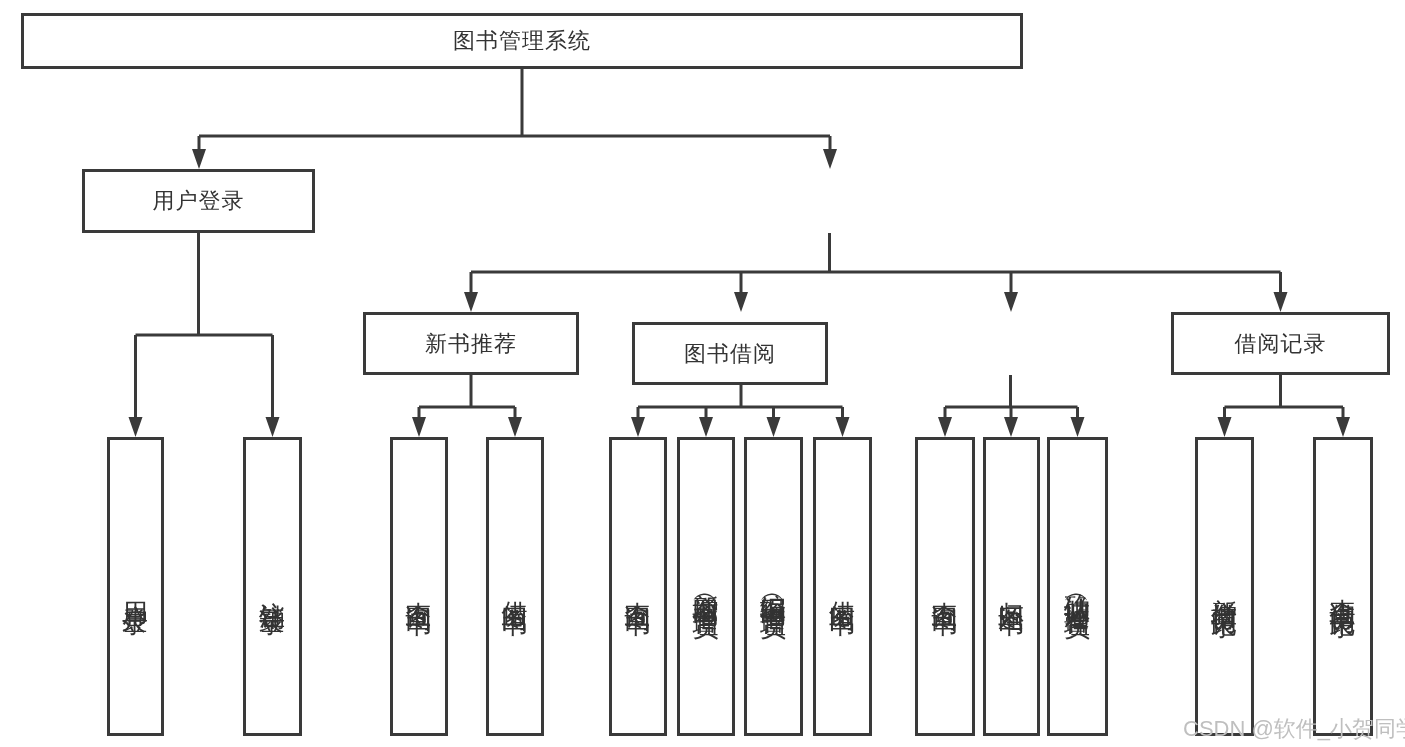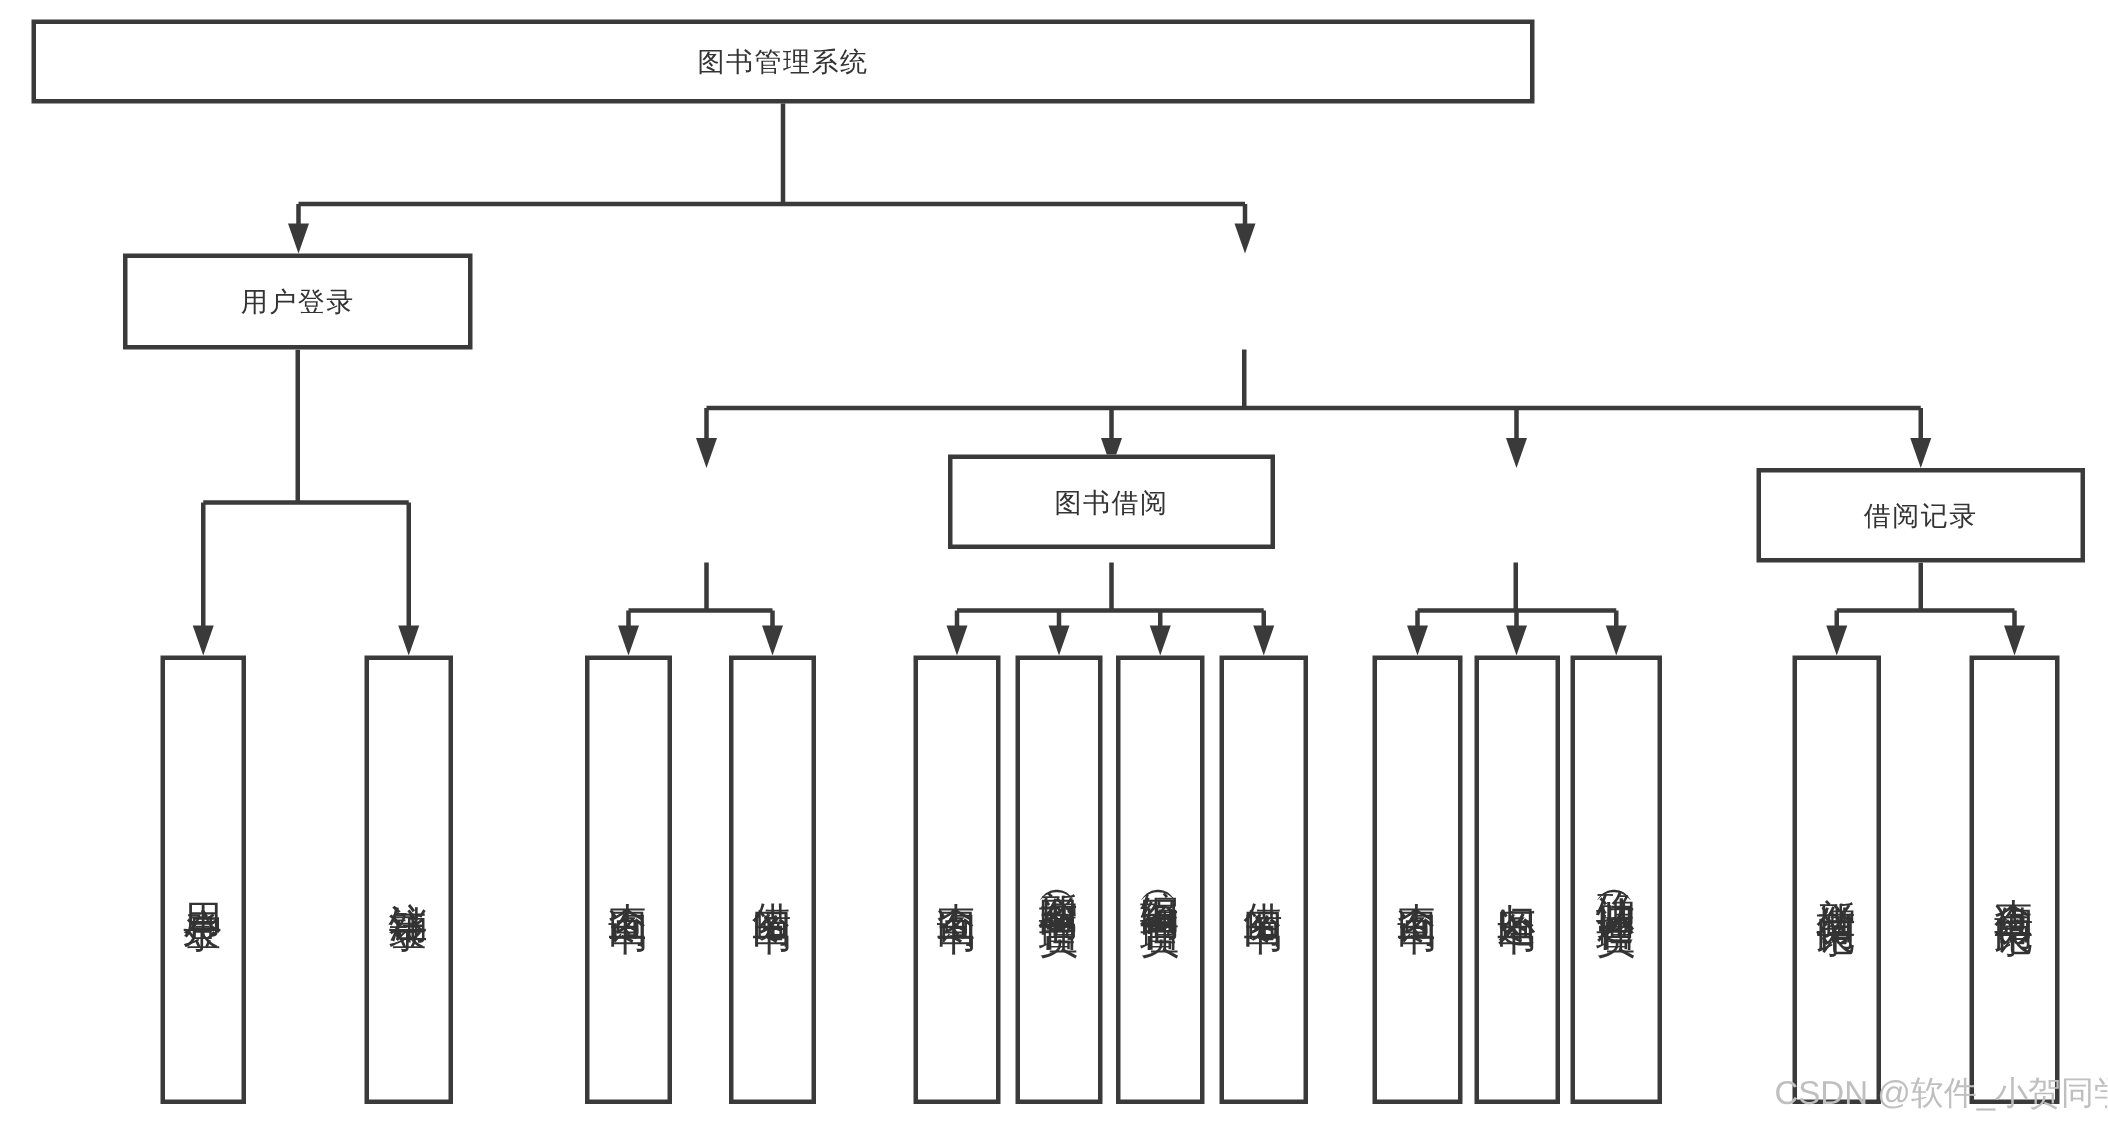--- a/index.html
+++ b/index.html
@@ -26,21 +26,21 @@
     position: absolute;
     box-sizing: border-box;
     border: 3px solid #3a3a3a;
     background: #ffffff;
     display: flex;
     align-items: center;
     justify-content: center;
     color: #333333;
   }
   .hnode span {
-    font-size: 18px;
+    font-size: 22px;
     letter-spacing: 1px;
     white-space: nowrap;
     font-family: Liberation Serif, serif;
   }
   .vnode span {
     writing-mode: vertical-rl;
     font-size: 26px;
     letter-spacing: 3px;
     line-height: 1;
   }
@@ -80,21 +80,24 @@
   </svg>
 
   <div class="node hnode" style="left:21px;top:13px;width:1002px;height:56px">
     <span>图书管理系统</span>
   </div>
 
   <div class="node hnode" style="left:82px;top:169px;width:233px;height:64px">
     <span>用户登录</span>
   </div>
 
-  <div class="node hnode" style="left:632px;top:303px;width:218px;height:63px">
+  <div class="node hnode" style="left:363px;top:312px;width:216px;height:63px">
+    <span>新书推荐</span>
+  </div>
+  <div class="node hnode" style="left:632px;top:322px;width:196px;height:63px">
     <span>图书借阅</span>
   </div>
   <div class="node hnode" style="left:1171px;top:312px;width:219px;height:63px">
     <span>借阅记录</span>
   </div>
 
   <div class="node vnode" style="left:107px;top:437px;width:57px;height:299px">
     <span>用户登录</span>
   </div>
   <div class="node vnode" style="left:243px;top:437px;width:59px;height:299px">

